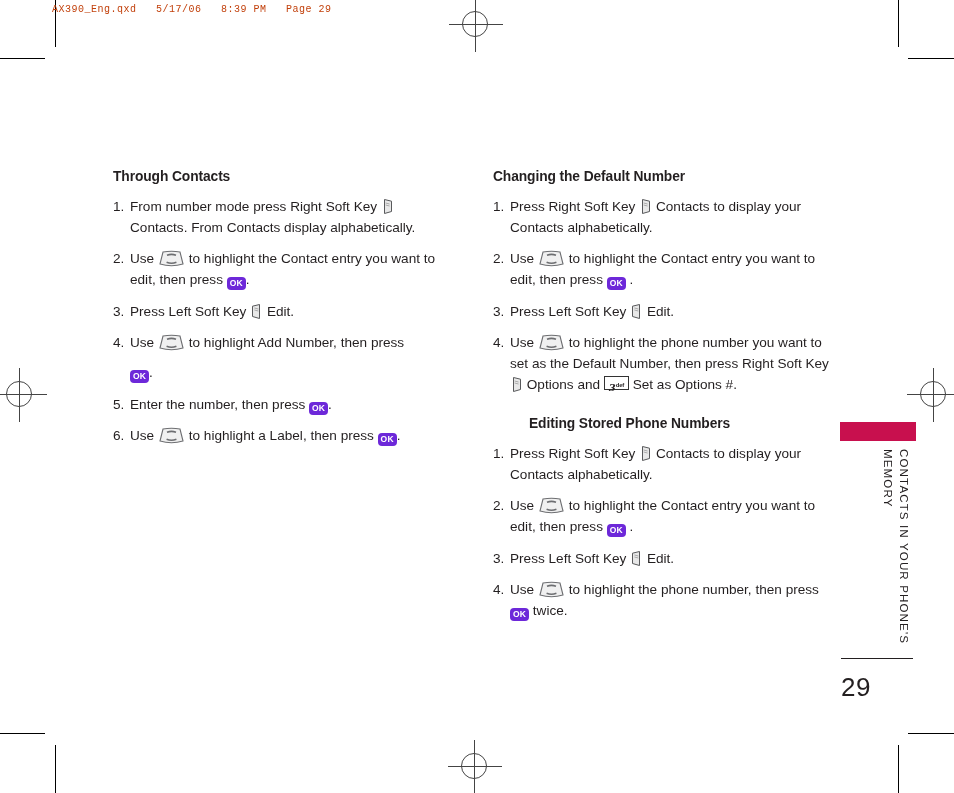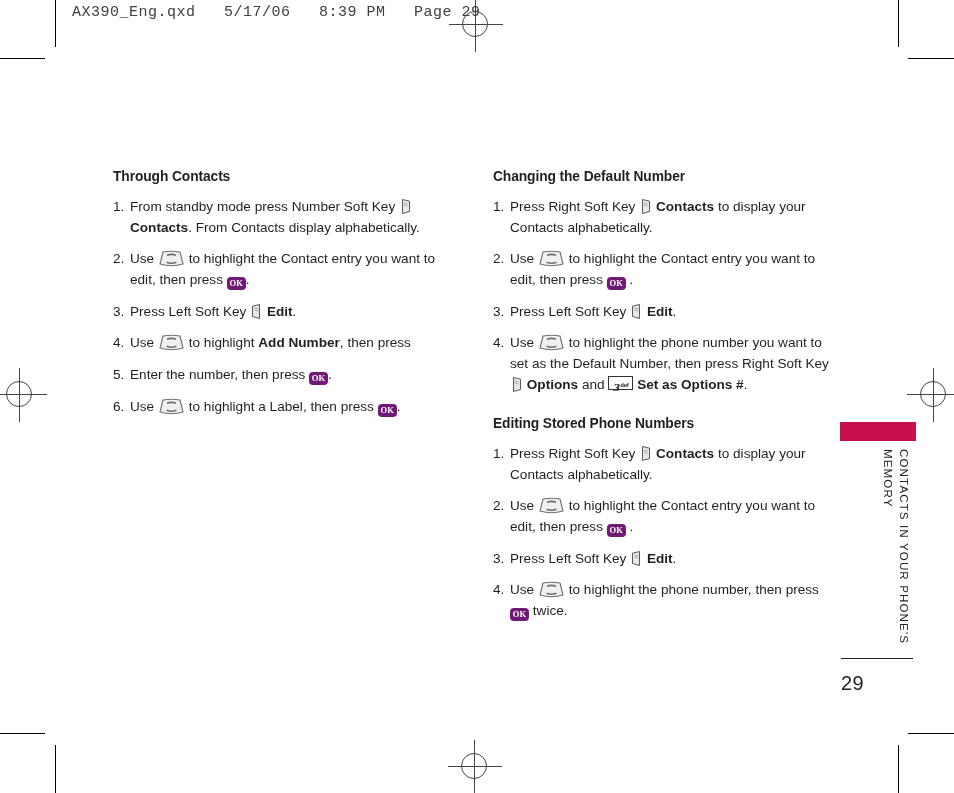--- a/index.html
+++ b/index.html
@@ -52,26 +52,26 @@
     top: 26px;
     left: 0;
     height: 1px;
     width: 54px;
     background: #444;
   }
 
   
   .slug {
     position: absolute;
-    left: 72px;
+    left: 52px;
     top: 4px;
     font-family: "Liberation Mono", monospace;
-    font-size: 15px;
+    font-size: 10px;
     letter-spacing: 0.5px;
-    color: #404040;
+    color: #c2410c;
     white-space: pre;
   }
 
   
   .page {
     position: absolute;
     left: 0;
     top: 0;
     width: 879px;
     height: 793px;
@@ -87,21 +87,21 @@
   .col-left  { left: 113px; }
   .col-right { left: 493px; }
 
   h2.section {
     font-size: 13.8px;
     font-weight: bold;
     margin: 0 0 11px 0;
     line-height: 1.3;
     letter-spacing: -0.1px;
   }
-  h2.section.spaced { margin-top: 20px; }
+  h2.section.spaced { margin-top: 20px; margin-left: 36px; }
 
   p.para {
     margin: 0 0 11px 0;
   }
 
   ol.steps {
     list-style: none;
     margin: 0;
     padding: 0;
   }
@@ -113,43 +113,43 @@
   ol.steps > li > .num {
     position: absolute;
     left: 0;
     top: 0;
   }
   .subline {
     display: block;
     margin-top: 9px;
   }
 
-  b, .bold { font-weight: bold; margin-top: 23px; }
+  b, .bold { font-weight: normal; margin-top: 23px; }
 
   
   .icon {
     display: inline-block;
     vertical-align: -4px;
     position: relative;
   }
 
   
   .icon-ok {
     width: 19px;
     height: 13px;
     border-radius: 4px;
-    background: #701a75;
+    background: #6d28d9;
     color: #fff;
     font-size: 8.5px;
     font-weight: bold;
     line-height: 13px;
     text-align: center;
     letter-spacing: 0.2px;
     vertical-align: -2px;
-    font-family: Liberation Serif, serif;
+    font-family: Liberation Sans, sans-serif;
   }
 
   
   .icon-nav {
     width: 27px;
     height: 18px;
     vertical-align: -5px;
   }
 
   
@@ -214,21 +214,21 @@
     left: 841px;
     top: 658px;
     width: 72px;
     height: 1px;
     background: #231f20;
   }
   .folio-num {
     position: absolute;
     left: 841px;
     top: 672px;
-    font-size: 20px;
+    font-size: 26px;
     color: #231f20;
     letter-spacing: 0.5px;
   }
 </style>
 </head>
 <body>
 
 <div class="crop v" style="left:55px; top:0; height:47px;"></div>
 <div class="crop h" style="left:0; top:58px; width:45px;"></div>
 <div class="crop v" style="left:898px; top:0; height:47px;"></div>
@@ -263,21 +263,21 @@
 
 <div class="page">
 
   <div class="col col-left">
 
     <h2 class="section">Through Contacts</h2>
 
     <ol class="steps">
 
       <li>
-        <span class="num">1.</span><span>From standby mode press Number Soft Key</span>
+        <span class="num">1.</span><span>From number mode press Right Soft Key</span>
         <span class="icon icon-soft">
           <svg width="13" height="17" viewBox="0 0 13 17">
               <path d="M3.5 1.5 L10.5 3.2 L10.5 13.5 L3.5 15.5 Z" fill="#e8e8e8" stroke="#58595b" stroke-width="1"></path>
               <path d="M4.6 5 L8.6 6" stroke="#9a9a9a" stroke-width="0.8"></path>
               <path d="M4.6 7 L8.6 8" stroke="#9a9a9a" stroke-width="0.8"></path>
             </svg>
         </span>
         <b>Contacts</b><span>. From Contacts display alphabetically.</span>
       </li>
 
@@ -310,20 +310,23 @@
         <span class="num">4.</span><span>Use</span>
         <span class="icon icon-nav">
           <svg width="27" height="18" viewBox="0 0 27 18">
               <path d="M5 2 Q13.5 0.5 22 2 L25 14 Q13.5 17.5 2 14 Z" fill="#f0f0f0" stroke="#6d6e71" stroke-width="1.1"></path>
               <path d="M9 5.2 Q13.5 3.6 18 5.2" stroke="#6d6e71" stroke-width="1.6" fill="none"></path>
               <path d="M8.6 12.2 Q13.5 14.2 18.4 12.2" stroke="#6d6e71" stroke-width="1.6" fill="none"></path>
             </svg>
         </span>
         <span>to highlight</span>
         <b>Add Number</b><span>, then press</span>
+        <span class="subline">
+          <span class="icon icon-ok">OK</span><span>.</span>
+        </span>
       </li>
 
       <li>
         <span class="num">5.</span><span>Enter the number, then press</span>
         <span class="icon icon-ok">OK</span><span>.</span>
       </li>
 
       <li>
         <span class="num">6.</span><span>Use</span>
         <span class="icon icon-nav">

